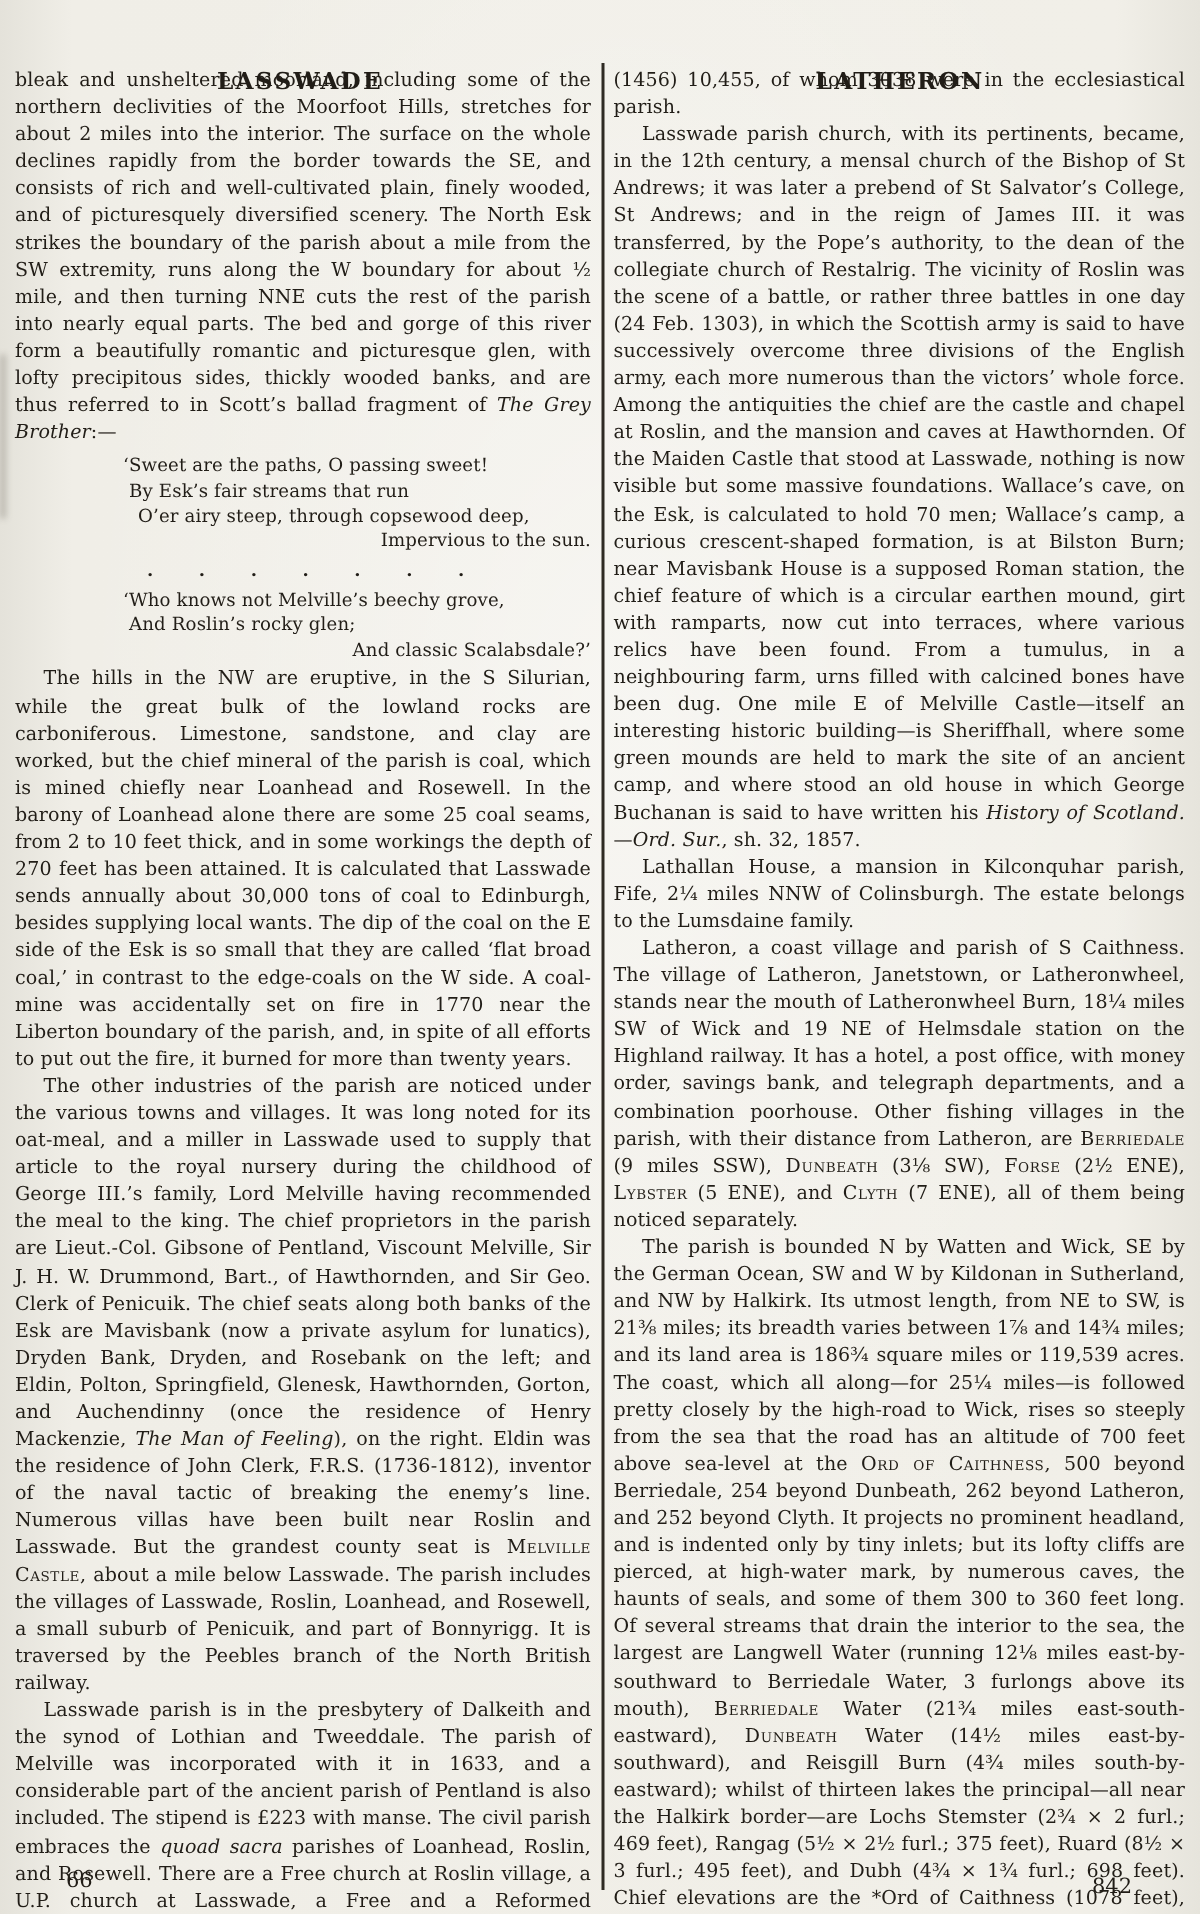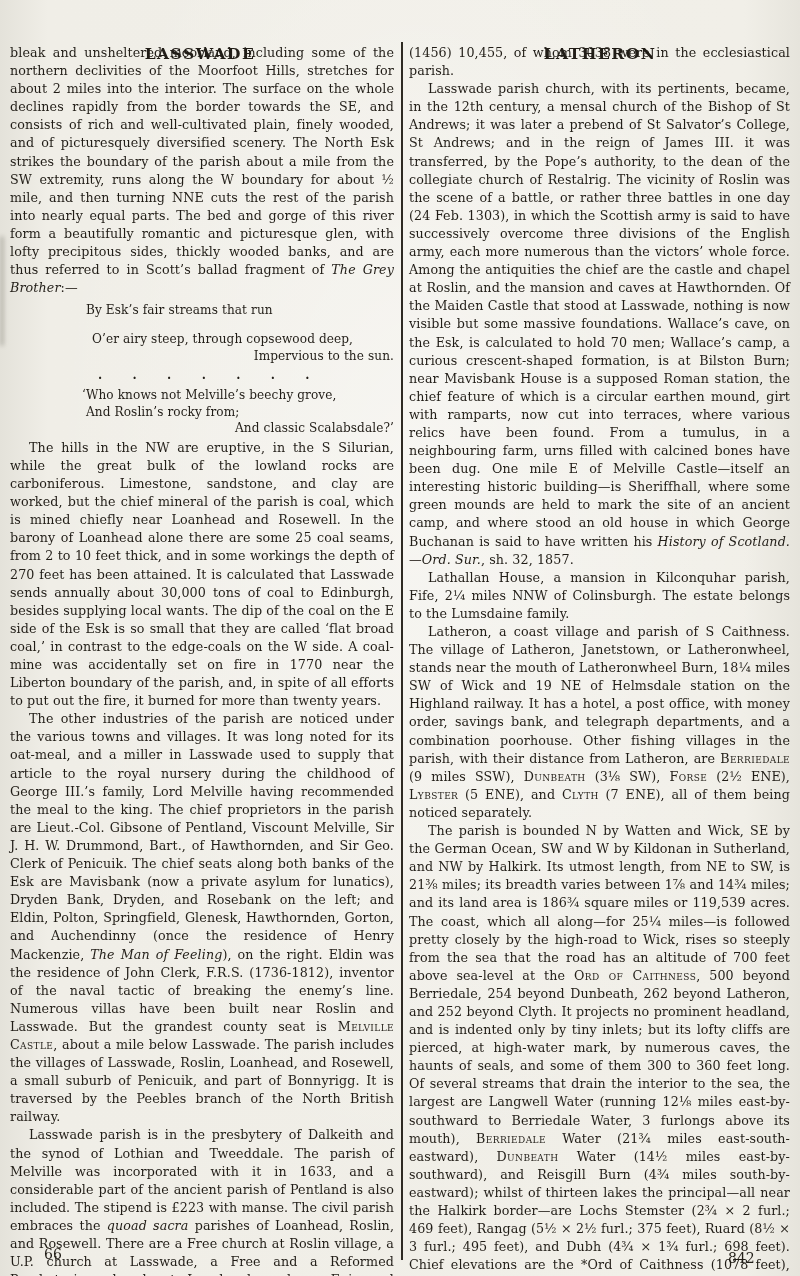--- a/index.html
+++ b/index.html
@@ -35,21 +35,21 @@
   p.body.noindent{text-indent:0;}
   .it{font-style:italic;}
   .sc{font-variant:small-caps;letter-spacing:0.4px;}
   .bd{font-weight:normal;margin-top:44px;}
   .verse{
     margin:5px 0 2px 72px;text-align:left;
     font-size:12.1px;line-height:16.6px;
   }
   .vline.i0{margin-left:0;}
   .vline.i1{margin-left:4px;}
-  .vline.i2{margin-left:10px;margin-top:12px;}
+  .vline.i2{margin-left:10px;}
   .vline.i3{margin-left:20px;text-align:right;}
   .verse-sep{
     margin:4px 0 4px 88px;text-align:left;
     font-size:12px;line-height:14px;word-spacing:26px;font-weight:bold;
   }
   .pageno{
     position:absolute;bottom:14px;font-weight:normal;font-size:14px;
   }
   .pageno.left{left:44px;}
   .pageno.right{left:728px;bottom:10px;}
@@ -63,28 +63,29 @@
 
 <div class="running-head left">LASSWADE</div>
 <div class="running-head right">LATHERON</div>
 
 <div class="column-divider"></div>
 <div class="smudge"></div>
 
 <div class="col left">
     <p class="body noindent">bleak and unsheltered moorland, including some of the northern declivities of the Moorfoot Hills, stretches for about 2 miles into the interior. The surface on the whole declines rapidly from the border towards the SE, and consists of rich and well-cultivated plain, finely wooded, and of picturesquely diversified scenery. The North Esk strikes the boundary of the parish about a mile from the SW extremity, runs along the W boundary for about ½ mile, and then turning NNE cuts the rest of the parish into nearly equal parts. The bed and gorge of this river form a beautifully romantic and picturesque glen, with lofty precipitous sides, thickly wooded banks, and are thus referred to in Scott’s ballad fragment of <span class="it">The Grey Brother</span>:—</p>
     <div class="verse">
+      <div class="vline i0">‘Sweet are the paths, O passing sweet!</div>
       <div class="vline i1">By Esk’s fair streams that run</div>
       <div class="vline i2">O’er airy steep, through copsewood deep,</div>
       <div class="vline i3">Impervious to the sun.</div>
     </div>
     <div class="verse-sep">. . . . . . .</div>
     <div class="verse">
       <div class="vline i0">‘Who knows not Melville’s beechy grove,</div>
-      <div class="vline i1">And Roslin’s rocky from;</div>
+      <div class="vline i1">And Roslin’s rocky glen;</div>
       <div class="vline i3">And classic Scalabsdale?’</div>
     </div>
     <p class="body">The hills in the NW are eruptive, in the S Silurian, while the great bulk of the lowland rocks are carboniferous. Limestone, sandstone, and clay are worked, but the chief mineral of the parish is coal, which is mined chiefly near Loanhead and Rosewell. In the barony of Loanhead alone there are some 25 coal seams, from 2 to 10 feet thick, and in some workings the depth of 270 feet has been attained. It is calculated that Lasswade sends annually about 30,000 tons of coal to Edinburgh, besides supplying local wants. The dip of the coal on the E side of the Esk is so small that they are called ‘flat broad coal,’ in contrast to the edge-coals on the W side. A coal-mine was accidentally set on fire in 1770 near the Liberton boundary of the parish, and, in spite of all efforts to put out the fire, it burned for more than twenty years.</p>
     <p class="body">The other industries of the parish are noticed under the various towns and villages. It was long noted for its oat-meal, and a miller in Lasswade used to supply that article to the royal nursery during the childhood of George III.’s family, Lord Melville having recommended the meal to the king. The chief proprietors in the parish are Lieut.-Col. Gibsone of Pentland, Viscount Melville, Sir J. H. W. Drummond, Bart., of Hawthornden, and Sir Geo. Clerk of Penicuik. The chief seats along both banks of the Esk are Mavisbank (now a private asylum for lunatics), Dryden Bank, Dryden, and Rosebank on the left; and Eldin, Polton, Springfield, Glenesk, Hawthornden, Gorton, and Auchendinny (once the residence of Henry Mackenzie, <span class="it">The Man of Feeling</span>), on the right. Eldin was the residence of John Clerk, F.R.S. (1736-1812), inventor of the naval tactic of breaking the enemy’s line. Numerous villas have been built near Roslin and Lasswade. But the grandest county seat is <span class="sc">Melville Castle</span>, about a mile below Lasswade. The parish includes the villages of Lasswade, Roslin, Loanhead, and Rosewell, a small suburb of Penicuik, and part of Bonnyrigg. It is traversed by the Peebles branch of the North British railway.</p>
     <p class="body">Lasswade parish is in the presbytery of Dalkeith and the synod of Lothian and Tweeddale. The parish of Melville was incorporated with it in 1633, and a considerable part of the ancient parish of Pentland is also included. The stipend is £223 with manse. The civil parish embraces the <span class="it">quoad sacra</span> parishes of Loanhead, Roslin, and Rosewell. There are a Free church at Roslin village, a U.P. church at Lasswade, a Free and a Reformed Presbyterian church at Loanhead, and an Episcopal chapel at Lasswade and another at Roslin. The schools in the parish, with and their respective accommodation, average attendance, government grant in 1892, were Lasswade (420,372, £441, 19s.), Loanhead (494,417, £421, 0s. 6d.), Pentland (250,185, £187, 3s. 6d.), Rosewell (292,242, £242, 17s. 6d.), Roslin (274,280, £270, 16s. 6d.), and Loanhead Roman Catholic (205, 184, £118, 0s. 7d.) Pop. (1801) 3348, (1841) 5025, (1861) 5688, (1871) 7098, (1881) 8872,</p>
   </div>
 <div class="col right">
     <p class="body noindent">(1456) 10,455, of whom 3038 were in the ecclesiastical parish.</p>
     <p class="body">Lasswade parish church, with its pertinents, became, in the 12th century, a mensal church of the Bishop of St Andrews; it was later a prebend of St Salvator’s College, St Andrews; and in the reign of James III. it was transferred, by the Pope’s authority, to the dean of the collegiate church of Restalrig. The vicinity of Roslin was the scene of a battle, or rather three battles in one day (24 Feb. 1303), in which the Scottish army is said to have successively overcome three divisions of the English army, each more numerous than the victors’ whole force. Among the antiquities the chief are the castle and chapel at Roslin, and the mansion and caves at Hawthornden. Of the Maiden Castle that stood at Lasswade, nothing is now visible but some massive foundations. Wallace’s cave, on the Esk, is calculated to hold 70 men; Wallace’s camp, a curious crescent-shaped formation, is at Bilston Burn; near Mavisbank House is a supposed Roman station, the chief feature of which is a circular earthen mound, girt with ramparts, now cut into terraces, where various relics have been found. From a tumulus, in a neighbouring farm, urns filled with calcined bones have been dug. One mile E of Melville Castle—itself an interesting historic building—is Sheriffhall, where some green mounds are held to mark the site of an ancient camp, and where stood an old house in which George Buchanan is said to have written his <span class="it">History of Scotland.</span>—<span class="it">Ord. Sur.</span>, sh. 32, 1857.</p>
     <p class="body"><span class="bd">Lathallan House</span>, a mansion in Kilconquhar parish, Fife, 2¼ miles NNW of Colinsburgh. The estate belongs to the Lumsdaine family.</p>

